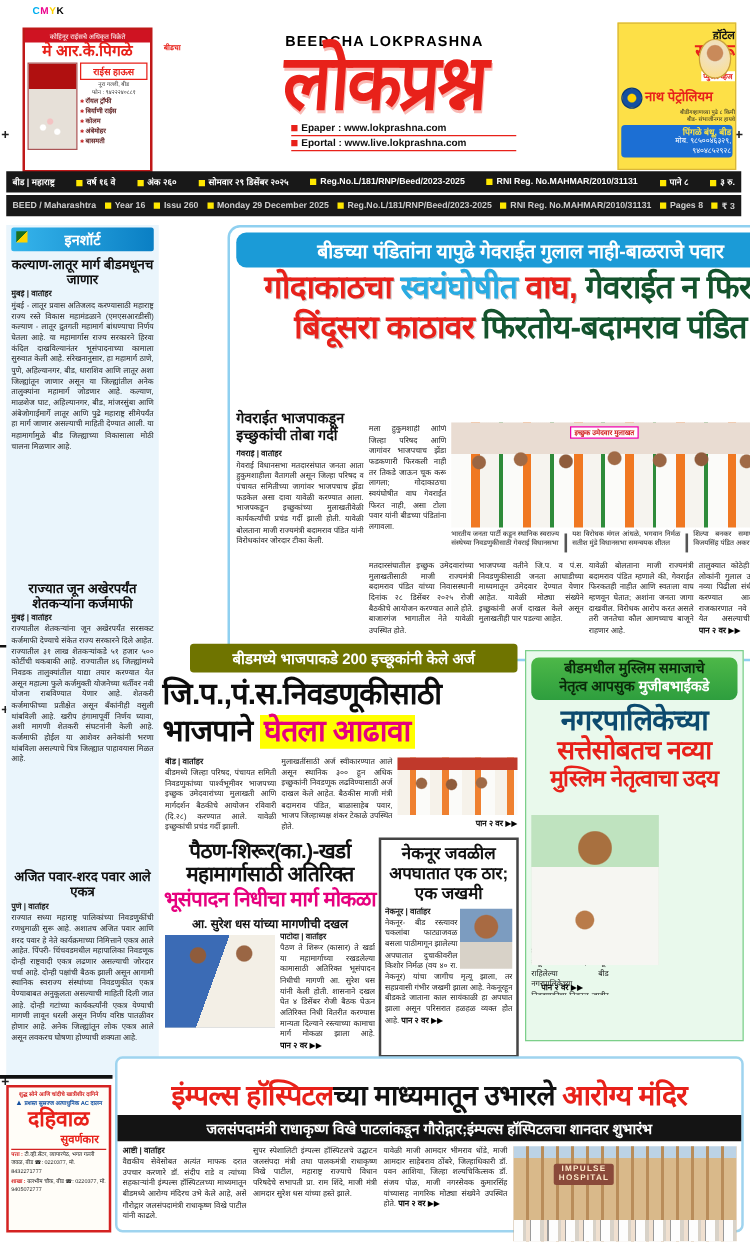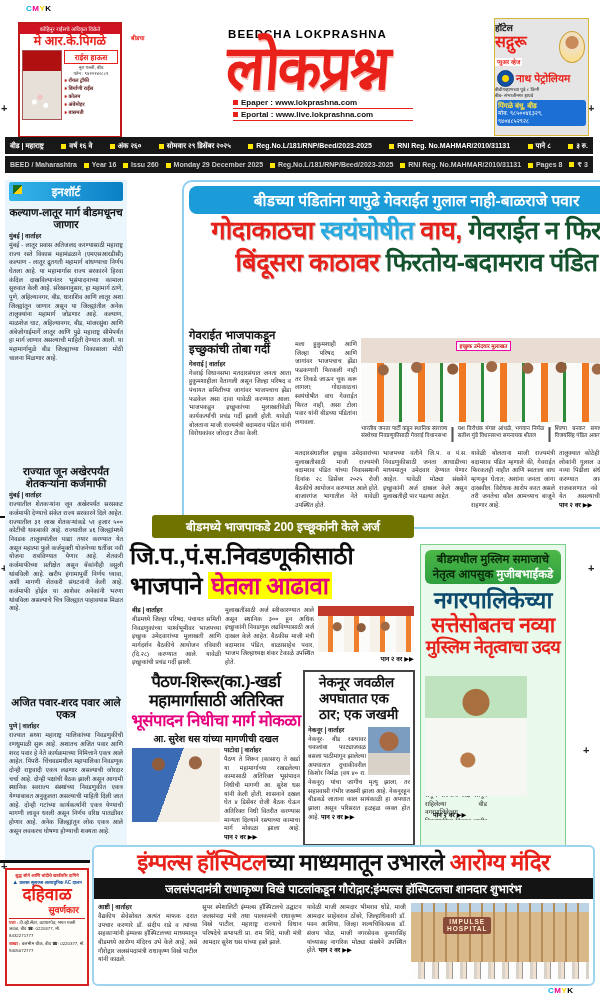--- a/index.html
+++ b/index.html
@@ -22,21 +22,21 @@
   .rice-shop{color:#e8211a;font-weight:bold;font-size:7.5px;border:1px solid #e8211a;text-align:center;padding:1px;}
   .rice-addr{font-size:4.6px;text-align:center;color:#333;}
   .rice-items div{font-size:5.2px;font-weight:bold;color:#5a1a1a;}
   .rice-items div::before{content:"✱ ";color:#c01818;font-size:4px;}
   .mast-top{font-size:11.5px;font-weight:bold;letter-spacing:1px;text-align:center;color:#000;}
   .city-tag{color:#e8211a;font-size:6px;font-weight:bold;}
   .logo{color:#e8211a;font-weight:bold;font-size:57px;line-height:.95;text-align:center;transform:skewX(-4deg) scaleY(1.08);letter-spacing:-2px;text-shadow:1px 2px 0 #f9b9b4;}
   .mast-links{font-size:8px;font-weight:bold;color:#111;}
   .mast-links .sq{display:inline-block;width:5px;height:5px;background:#e8211a;margin-right:3px;}
   .mast-links div{border-bottom:1px solid #e8211a;padding-bottom:1px;margin-bottom:1px;}
-  .ad-hotel{background:#e5e5e5;border:1px solid #d8b63a;overflow:hidden;text-align:left;}
+  .ad-hotel{background:#fde047;border:1px solid #d8b63a;overflow:hidden;text-align:right;}
   .hotel-l1{font-weight:bold;font-size:9px;}
   .hotel-l2{color:#e8211a;font-weight:bold;font-size:16px;line-height:1;}
   .hotel-veg{display:inline-block;background:#fff;color:#e8211a;font-weight:bold;font-size:6px;padding:0 2px;margin-top:1px;}
   .guru{position:absolute;right:3px;top:12px;width:24px;height:30px;border-radius:50%;border:1px solid #caa23a;
      background:radial-gradient(circle at 50% 35%, #c98a5a 6px, #f0e0c0 7px, #ffdf80 100%);}
   .bp-row{display:flex;align-items:center;gap:2px;margin:2px 2px 0;}
   .bp-logo{width:15px;height:15px;border-radius:50%;background:radial-gradient(circle,#ffd400 3px,#1450a0 4px);flex:none;border:1px solid #0c3a78;}
   .nath{color:#e8211a;font-weight:bold;font-size:10.5px;line-height:1;}
   .hotel-small{font-size:4.6px;color:#222;line-height:1.25;}
   .pingale{background:#1c6fd4;border-radius:3px;margin:2px 2px;padding:1px;}
@@ -91,21 +91,21 @@
   .pt-hl{font-weight:bold;font-size:16.5px;line-height:1.18;text-align:center;letter-spacing:-.5px;}
   .pt-hl .m{color:#e6007e;}
   .pt-sub{font-weight:bold;font-size:9.5px;text-align:center;margin-top:2px;}
   .pt-photo{background:
      radial-gradient(circle at 30% 22%, #8f5c3c 6px, transparent 7px),
      radial-gradient(circle at 72% 20%, #9a6644 6px, transparent 7px),
      linear-gradient(110deg,#3b6bb5 0 45%, #f3efe6 45% 100%),
      #9aa7b8;}
   
   .nk-box{background:#fff;border:2px solid #444;padding:3px;box-sizing:border-box;}
-  .nk-hl{font-weight:bold;font-size:13.5px;line-height:1.2;text-align:left;margin-left:11px;}
+  .nk-hl{font-weight:bold;font-size:13.5px;line-height:1.2;text-align:center;}
   .nk-photo{float:right;width:42px;height:48px;margin:1px 0 1px 2px;background:
      radial-gradient(circle at 50% 30%, #a86a42 9px, transparent 10px),
      linear-gradient(#7c9cc0 0 55%, #d8d2c8 55%);}
   
   .green-panel{background:#e9f9ec;border:1px solid #7ccf8a;box-sizing:border-box;}
   .ms-kicker{background:linear-gradient(#4db848,#2e9e3e);border-radius:6px;margin:5px 4px 3px;text-align:center;font-weight:bold;font-size:11.5px;line-height:1.3;color:#062;padding:2px 0;color:#0a2a0a;}
   .ms-kicker .w{color:#fff;}
   .ms-hl{text-align:center;font-weight:bold;line-height:1.15;letter-spacing:-.5px;}
   .ms-hl .l1{font-size:23px;color:#0c4a6e;}
   .ms-hl .l2{font-size:21px;color:#e8211a;}
@@ -297,21 +297,21 @@
   <div class="abs nk-box" style="left:303px;top:670px;width:112px;height:176px;">
     <div class="nk-hl">नेकनूर जवळील अपघातात एक ठार; एक जखमी</div>
     <div class="body-txt" style="height:110px;margin-top:2px;">
       <div class="nk-photo"></div>
       <b class="dl">नेकनूर | वार्ताहर</b><br>
       <span>नेकनूर- बीड रस्त्यावर चकलांबा फाट्याजवळ बसला पाठीमागून झालेल्या अपघातात दुचाकीवरील किशोर निर्मळ (वय ४० रा. नेकनूर) यांचा जागीच मृत्यू झाला, तर सहप्रवासी गंभीर जखमी झाला आहे. नेकनूरहून बीडकडे जाताना काल सायंकाळी हा अपघात झाला असून परिसरात हळहळ व्यक्त होत आहे.</span>
       <span class="continued">पान २ वर ▶▶</span>
     </div>
   </div>
 
-  <div class="abs green-panel" style="left:420px;top:544px;width:146px;height:313px;">
+  <div class="abs green-panel" style="left:420px;top:520px;width:175px;height:313px;">
     <div class="ms-kicker">
       <div><span>बीडमधील मुस्लिम समाजाचे</span></div>
       <div><span>नेतृत्व आपसुक </span><span class="w">मुजीबभाईंकडे</span></div>
     </div>
     <div class="ms-hl">
       <div class="l1">नगरपालिकेच्या</div>
       <div class="l2">सत्तेसोबतच नव्या</div>
       <div class="l3">मुस्लिम नेतृत्वाचा उदय</div>
     </div>
     <div class="body-txt" style="margin:4px 4px 0;height:158px;position:relative;">
@@ -319,21 +319,21 @@
       <div style="width:62px;">
         <b class="dl">बीड | वार्ताहर</b><br>
         <span>संपूर्ण राज्याचे लक्ष लागून राहिलेल्या बीड नगरपालिकेच्या निवडणुकीचा निकाल जाहीर झाला असून सत्तेसोबतच नव्या मुस्लिम नेतृत्वाचा उदय झाला आहे. मुजीबभाई यांच्या गटाने सर्वाधिक जागा जिंकल्याने समाजाचे नेतृत्व आपसुकच त्यांच्याकडे गेले आहे. आगामी काळात जिल्ह्याच्या राजकारणात त्यांची भूमिका महत्त्वाची ठरणार आहे.</span>
       </div>
       <div class="continued abs" style="left:8px;bottom:0;">पान २ वर ▶▶</div>
     </div>
   </div>
 
   <div class="abs hr-black" style="left:0;top:860px;width:90px;height:3px;"></div>
   <div class="abs imp-box" style="left:92px;top:845px;width:503px;height:141px;">
-    <div class="imp-hl" style="margin-top:2px;">
+    <div class="imp-hl" style="margin-top:16px;">
       <span class="r">इंम्पल्स हॉस्पिटल</span><span>च्या माध्यमातून उभारले </span><span class="r">आरोग्य मंदिर</span>
     </div>
     <div class="imp-bar">जलसंपदामंत्री राधाकृष्ण विखे पाटलांकडून गौरोद्गार;इंम्पल्स हॉस्पिटलचा शानदार शुभारंभ</div>
     <div style="display:flex;gap:5px;padding:4px 4px 0;">
       <div class="body-txt" style="flex:1;height:76px;"><b class="dl">आष्टी | वार्ताहर</b><br><span>वैद्यकीय सेवेसोबत अत्यंत माफक दरात उपचार करणारे डॉ. संदीप राडे व त्यांच्या सहकाऱ्यांनी इंम्पल्स हॉस्पिटलच्या माध्यमातून बीडमध्ये आरोग्य मंदिरच उभे केले आहे, असे गौरोद्गार जलसंपदामंत्री राधाकृष्ण विखे पाटील यांनी काढले.</span></div>
       <div class="body-txt" style="flex:1;height:76px;">सुपर स्पेशालिटी इंम्पल्स हॉस्पिटलचे उद्घाटन जलसंपदा मंत्री तथा पालकमंत्री राधाकृष्ण विखे पाटील, महाराष्ट्र राज्याचे विधान परिषदेचे सभापती प्रा. राम शिंदे, माजी मंत्री आमदार सुरेश धस यांच्या हस्ते झाले.</div>
       <div class="body-txt" style="flex:1;height:76px;"><span>यावेळी माजी आमदार भीमराव धोंडे, माजी आमदार साहेबराव ठोंबरे, जिल्हाधिकारी डॉ. पवन आशिया, जिल्हा शल्यचिकित्सक डॉ. संजय पोळ, माजी नगरसेवक कुमारसिंह यांच्यासह नागरिक मोठ्या संख्येने उपस्थित होते.</span> <span class="continued">पान २ वर ▶▶</span></div>
       <div class="photo imp-photo" style="width:178px;height:76px;flex:none;">
         <div class="imp-sign"><span>IMPULSE</span><br><span>HOSPITAL</span></div>
         <div class="imp-crowd"></div>

